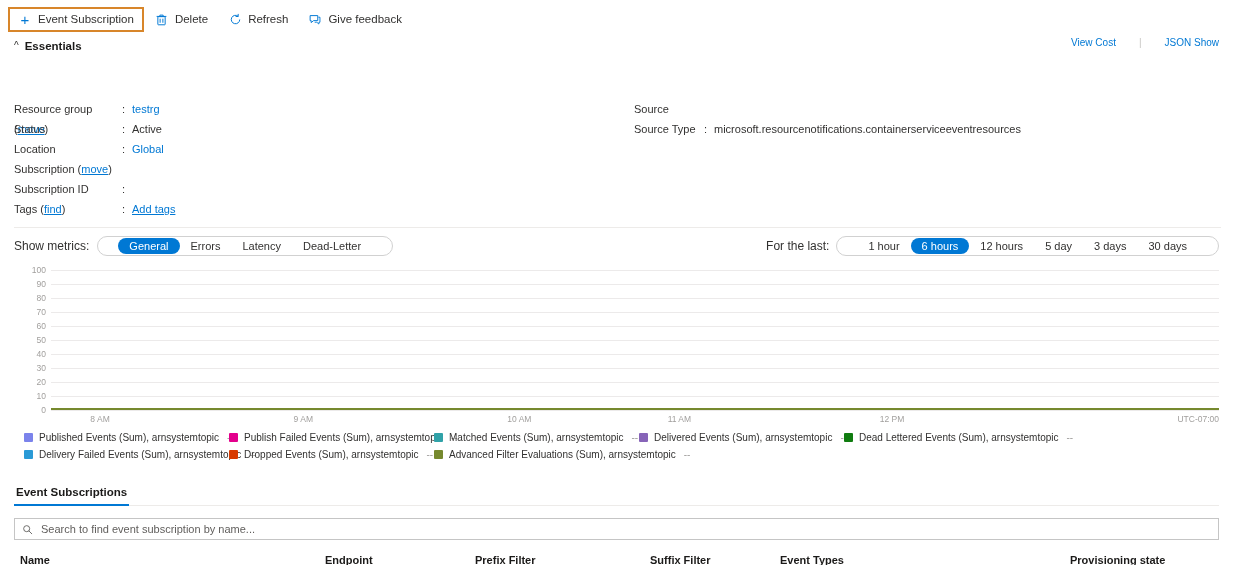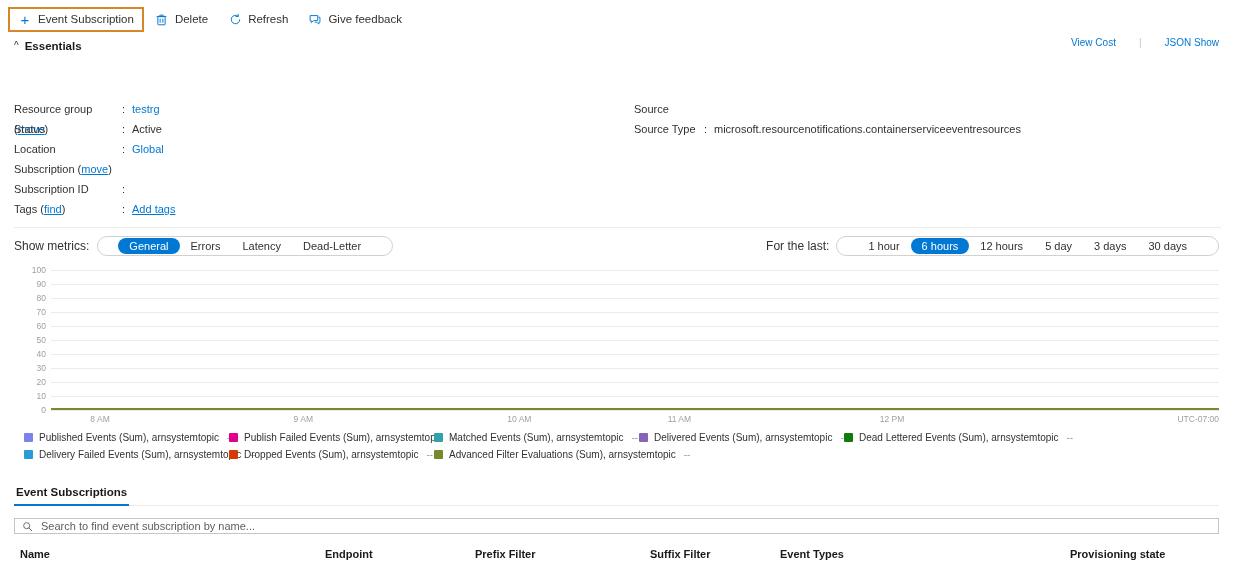--- a/index.html
+++ b/index.html
@@ -166,21 +166,21 @@
   .tab {
     font-size: 11.5px; font-weight: 600; color: #1b1a19;
     padding: 0 2px 6px 2px; cursor: pointer;
     border-bottom: 2px solid #0078d4;
     margin-bottom: -1px;
   }
   .searchbox {
     margin-top: 12px;
     display: flex; align-items: center; gap: 6px;
     border: 1px solid #c5c5c5; background: #fff;
-    height: 16px; padding: 0 7px;
+    height: 22px; padding: 0 7px;
   }
   .search-ico { color:#605e5c; display:flex; align-items:center; }
   .searchbox input {
     border: none; outline: none; flex: 1;
     font-family: inherit; font-size: 11px; color: #323130;
     background: transparent;
   }
   .searchbox input::placeholder { color: #605e5c; }
 
   table.grid { width: 100%; border-collapse: collapse; margin-top: 12px; }

